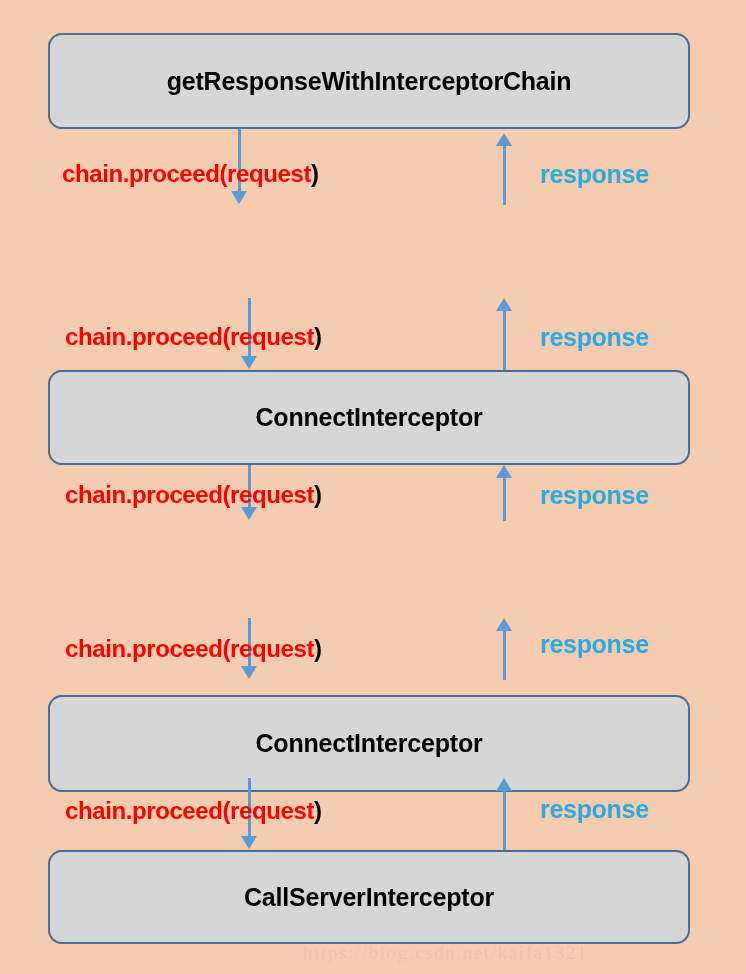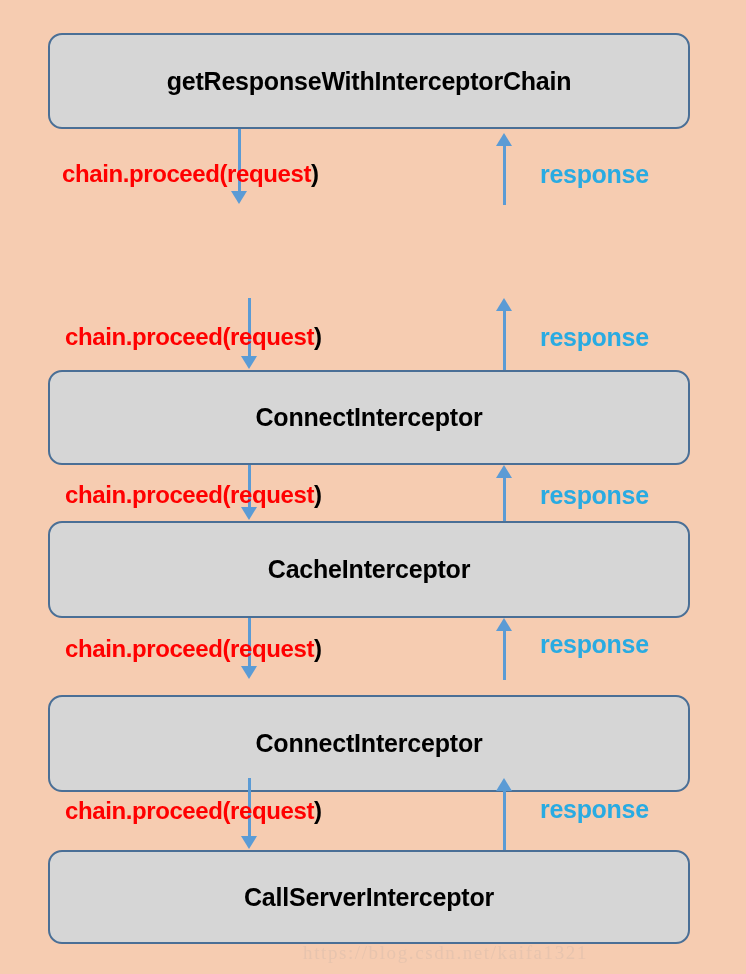--- a/index.html
+++ b/index.html
@@ -106,23 +106,20 @@
 
   <div class="node" style="top:33px;height:96px;">
     <span class="node-label">getResponseWithInterceptorChain</span>
   </div>
 
 
   <div class="node" style="top:370px;height:95px;">
     <span class="node-label">ConnectInterceptor</span>
   </div>
 
-  <div class="node" style="top:521px;height:97px;">
-    <span class="node-label">CacheInterceptor</span>
-  </div>
 
   <div class="node" style="top:680px;height:97px;margin-top:15px;">
     <span class="node-label">ConnectInterceptor</span>
   </div>
 
   <div class="node" style="top:850px;height:94px;">
     <span class="node-label">CallServerInterceptor</span>
   </div>
 
   <div class="arrow" style="left:238px;top:129px;height:64px;"></div>

